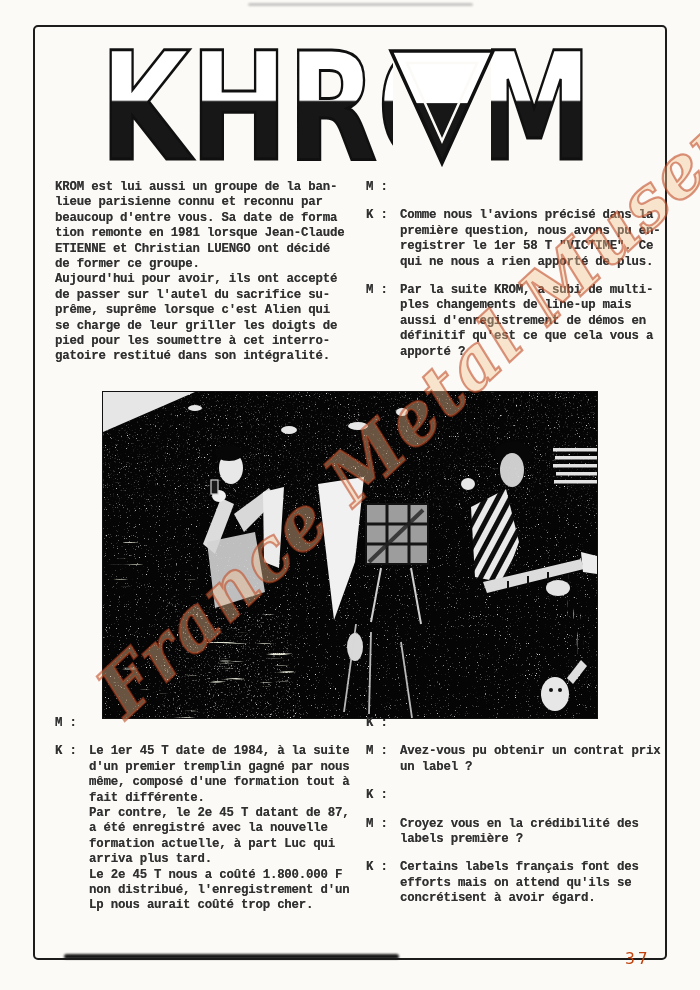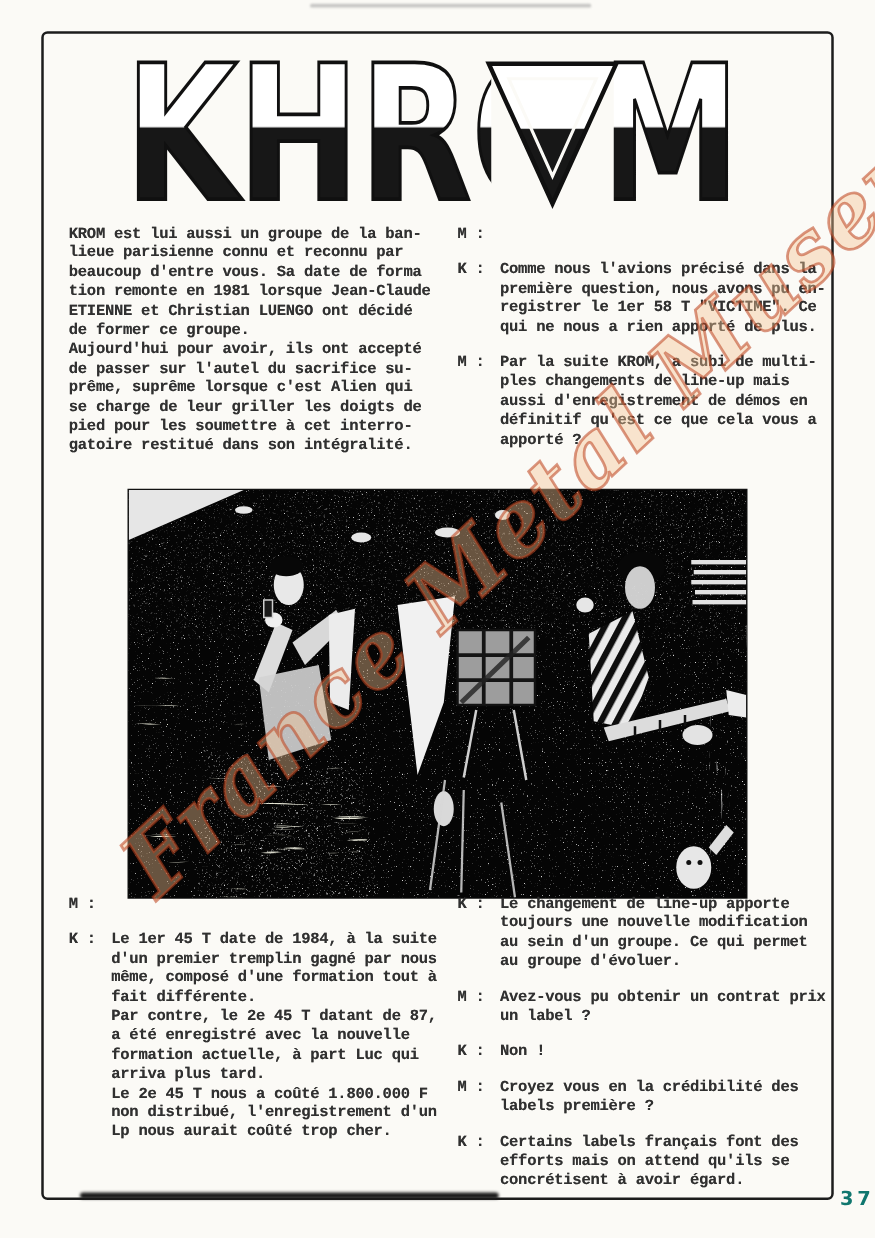--- a/index.html
+++ b/index.html
@@ -33,22 +33,22 @@
   .watermark{
     left:15px;top:415px;width:700px;height:96px;
     transform:rotate(-43deg);
     font-family:"DejaVu Serif","Liberation Serif",serif;
     font-style:italic;font-weight:bold;
     font-size:71px;letter-spacing:2px;text-align:center;line-height:96px;
     color:rgba(244,195,148,0.42);
     -webkit-text-stroke:2.2px rgba(190,66,30,0.55);
     pointer-events:none;z-index:5;white-space:nowrap;
   }
-  .page-num{left:672px;top:950px;font-family:"DejaVu Sans","Liberation Sans",sans-serif;
-    font-weight:bold;font-size:15.5px;letter-spacing:3px;color:#0f766e;}
+  .page-num{left:625px;top:950px;font-family:"DejaVu Sans","Liberation Sans",sans-serif;
+    font-weight:normal;font-size:15.5px;letter-spacing:3px;color:#c2410c;}
 </style>
 </head>
 <body>
 
 <div class="abs top-smudge"></div>
 <div class="abs frame"></div>
 <div class="abs bottom-smudge"></div>
 
 <div class="abs logo-wrap">
   <svg viewBox="0 0 524 144">
@@ -230,33 +230,28 @@
 arriva plus tard.
 Le 2e 45 T nous a coûté 1.800.000 F
 non distribué, l'enregistrement d'un
 Lp nous aurait coûté trop cher.</span>
   </div>
 </div>
 
 <div class="abs qa-col qa-bottom-right body-text">
   <div class="qa-item">
     <span class="speaker">K :</span>
-    <span class="qa-text">Le changement de line-up apporte
-toujours une nouvelle modification
-au sein d'un groupe. Ce qui permet
-au groupe d'évoluer.</span>
   </div>
   <div class="qa-item">
     <span class="speaker">M :</span>
     <span class="qa-text">Avez-vous pu obtenir un contrat prix
 un label ?</span>
   </div>
   <div class="qa-item">
     <span class="speaker">K :</span>
-    <span class="qa-text">Non !</span>
   </div>
   <div class="qa-item">
     <span class="speaker">M :</span>
     <span class="qa-text">Croyez vous en la crédibilité des
 labels première ?</span>
   </div>
   <div class="qa-item">
     <span class="speaker">K :</span>
     <span class="qa-text">Certains labels français font des
 efforts mais on attend qu'ils se

